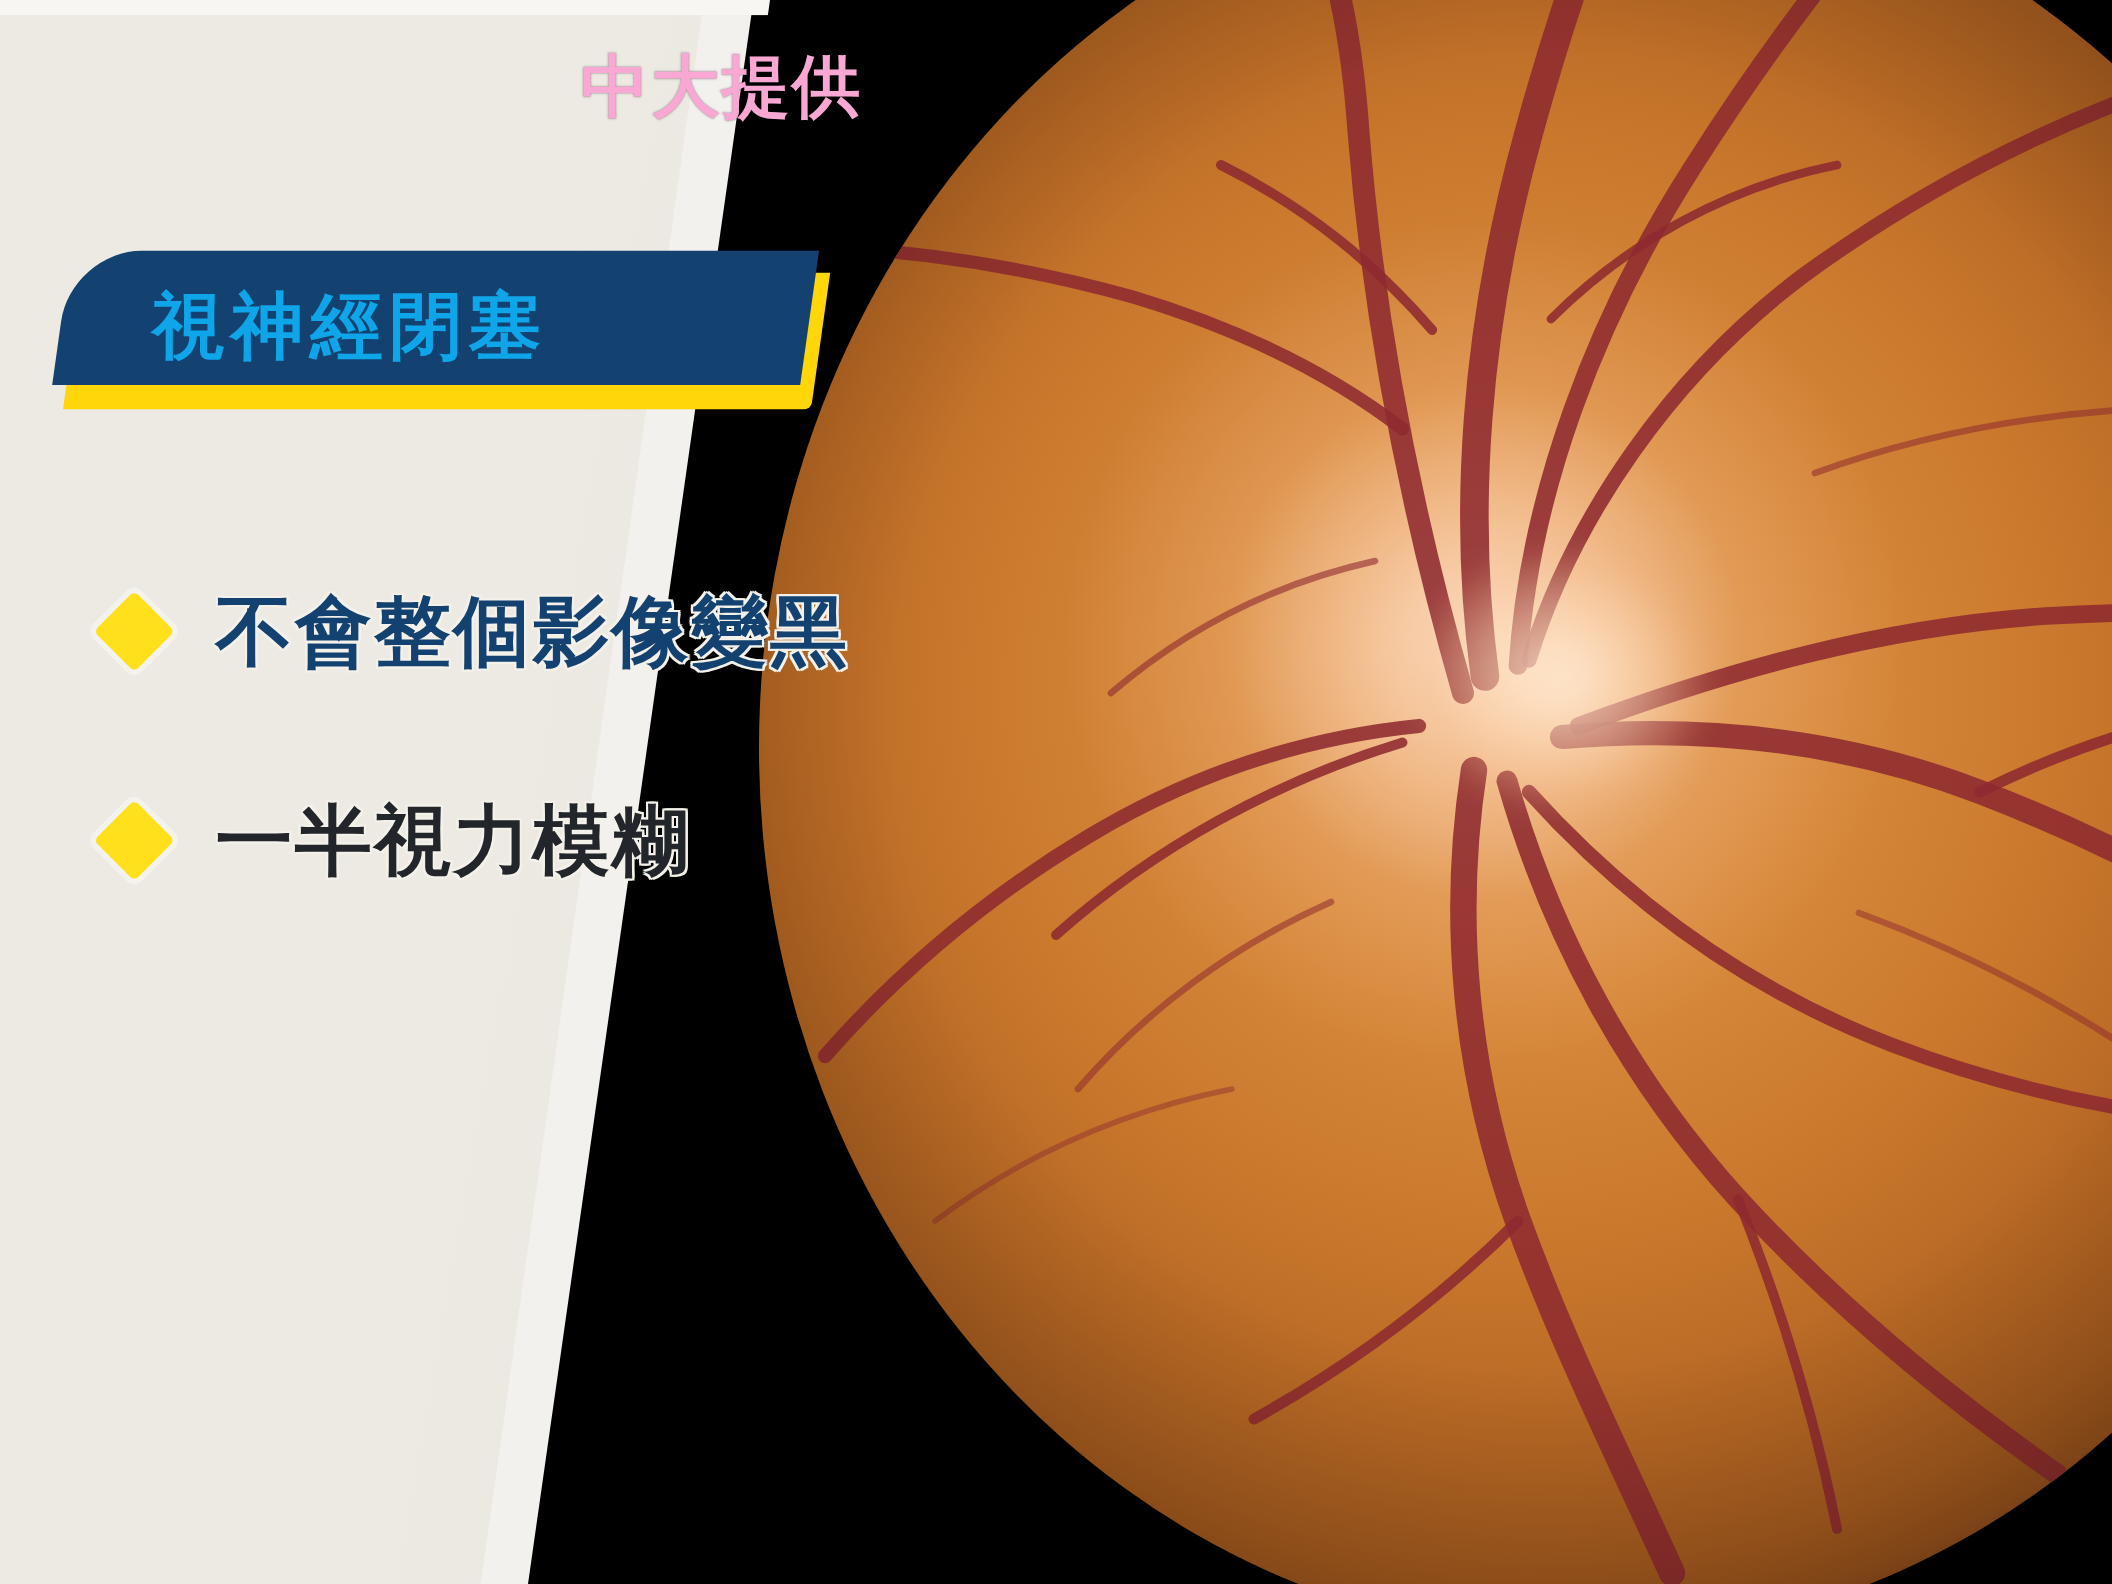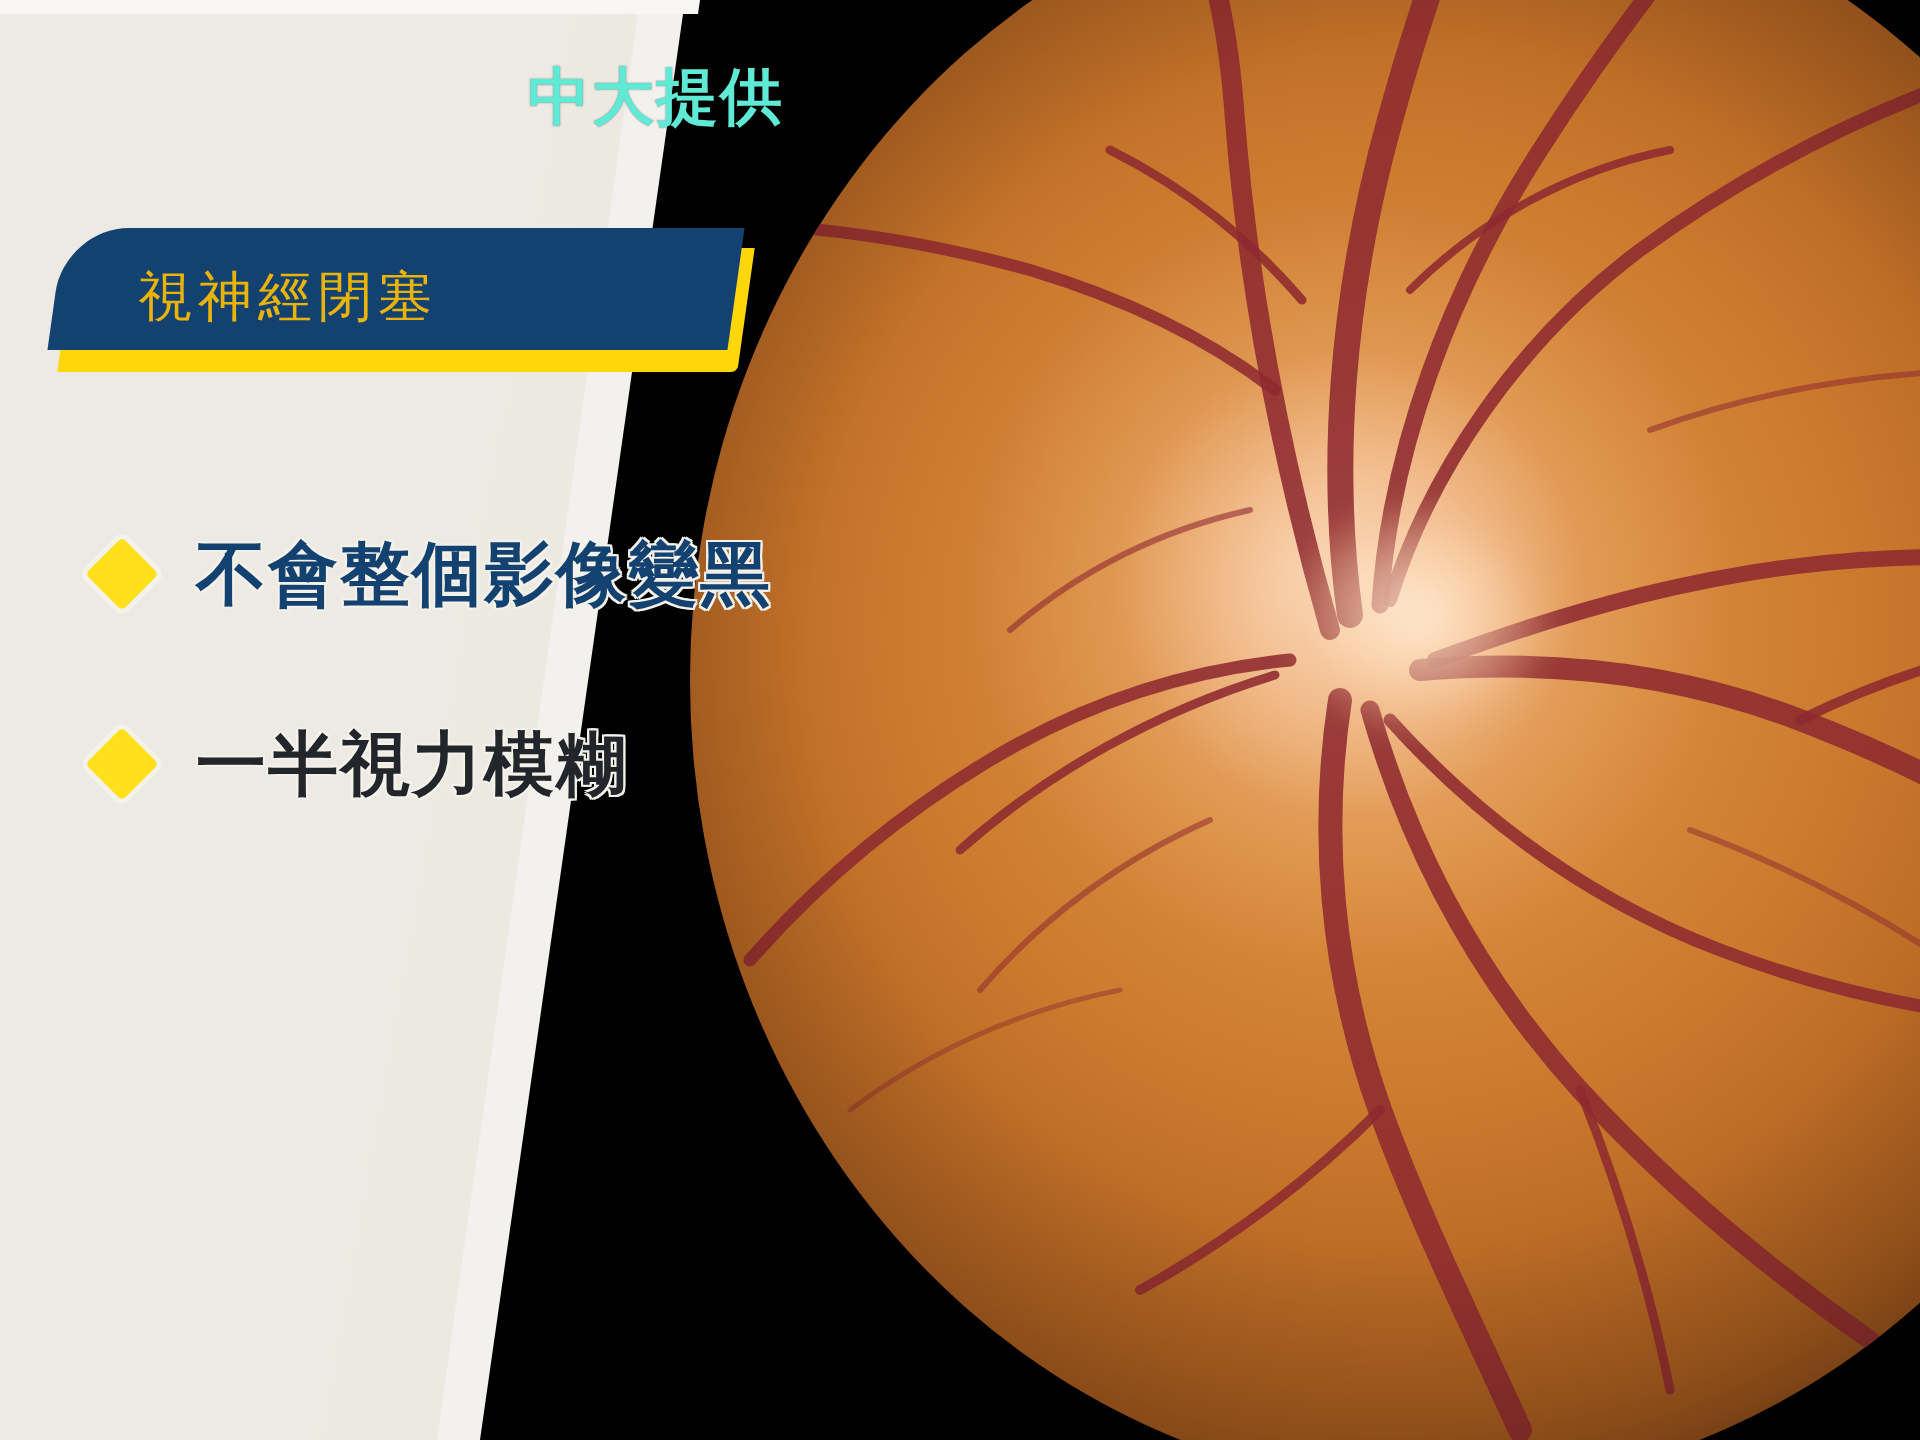--- a/index.html
+++ b/index.html
@@ -78,24 +78,24 @@
     width: 700px;
     height: 14px;
     background: #f7f6f3;
     clip-path: polygon(0 0, 700px 0, 698px 14px, 0 14px);
   }
 
   
   .credit {
     position: absolute;
     left: 528px;
-    top: 66px;
+    top: 48px;
     font-size: 62px;
     font-weight: 700;
-    color: #5eead4;
+    color: #f9a8d4;
     letter-spacing: 2px;
     line-height: 1;
     white-space: nowrap;
     text-shadow: 0 0 2px rgba(0,0,0,0.5);
   }
 
   
   .title-wrap {
     position: absolute;
     left: 56px;
@@ -124,23 +124,23 @@
     border-top-left-radius: 64px;
     transform: skewX(-8deg);
   }
   .title-text {
     position: absolute;
     left: 82px;
     top: 8px;
     height: 122px;
     display: flex;
     align-items: center;
-    font-size: 54px;
-    font-weight: 400;
-    color: #eab308;
+    font-size: 66px;
+    font-weight: 700;
+    color: #0ea5e9;
     letter-spacing: 6px;
     white-space: nowrap;
     line-height: 1;
   }
 
   
   .bullets {
     position: absolute;
     left: 96px;
     top: 528px;

